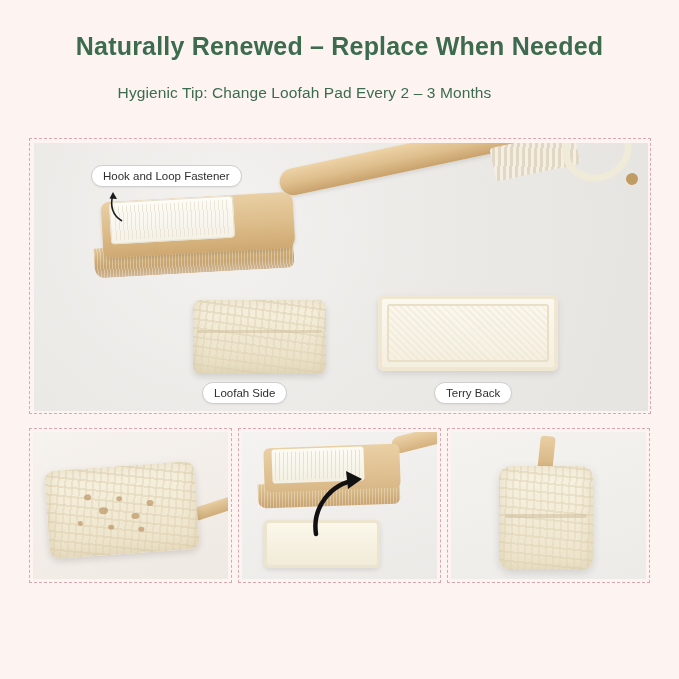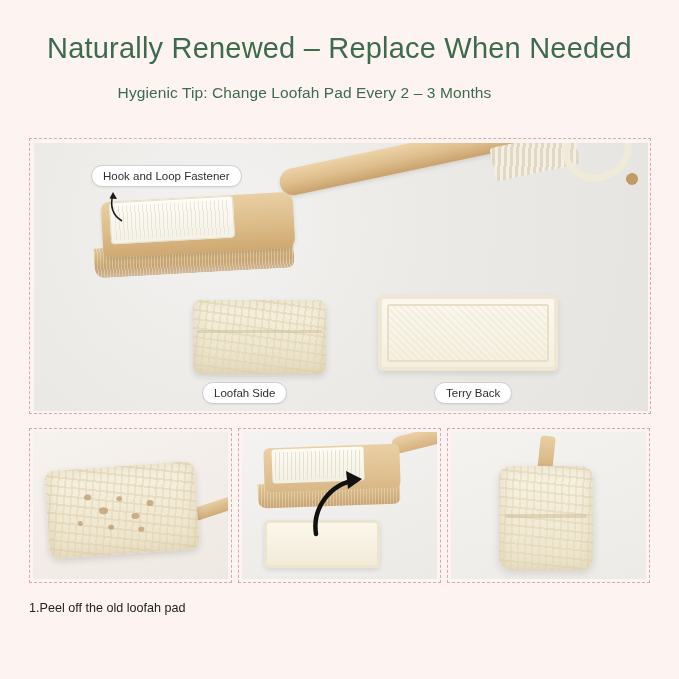--- a/index.html
+++ b/index.html
@@ -9,21 +9,21 @@
     font-family:"Liberation Sans", sans-serif;
     overflow:hidden;
     position:relative;
   }
   .page{position:absolute;inset:0;}
 
   
   .headline{
     position:absolute;left:0;top:32px;width:679px;
     text-align:center;
-    font-size:29px;font-weight:normal;color:#3c6b4e;
+    font-size:25px;font-weight:bold;color:#3c6b4e;
     letter-spacing:.2px;
     white-space:nowrap;
   }
   .subhead{
     position:absolute;left:0;top:84px;width:609px;
     text-align:center;
     font-size:15.5px;color:#3c6b4e;
     letter-spacing:.1px;
     white-space:nowrap;
   }
@@ -313,15 +313,14 @@
     </div>
   </div>
 
   <div class="step s3">
     <div class="step-photo">
       <div class="s3-stick"></div>
       <div class="s3-loofah"></div>
     </div>
   </div>
 
-  <div class="caption c1">1.Peel off the old loofah pad</div>
 
 </div>
 
 </body></html>

